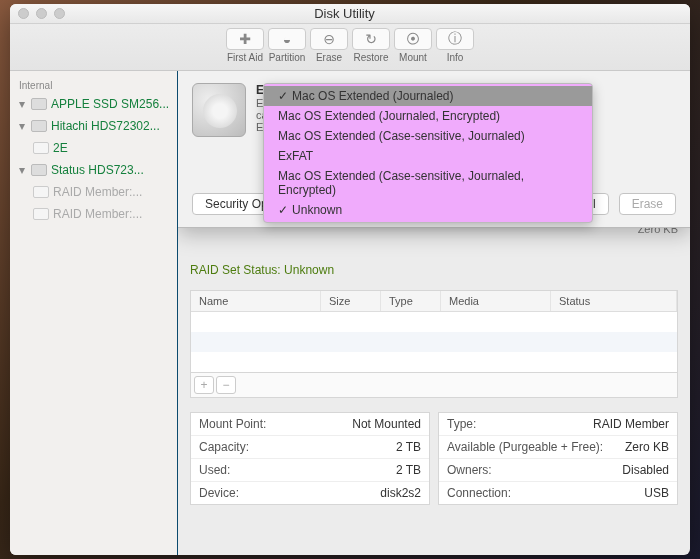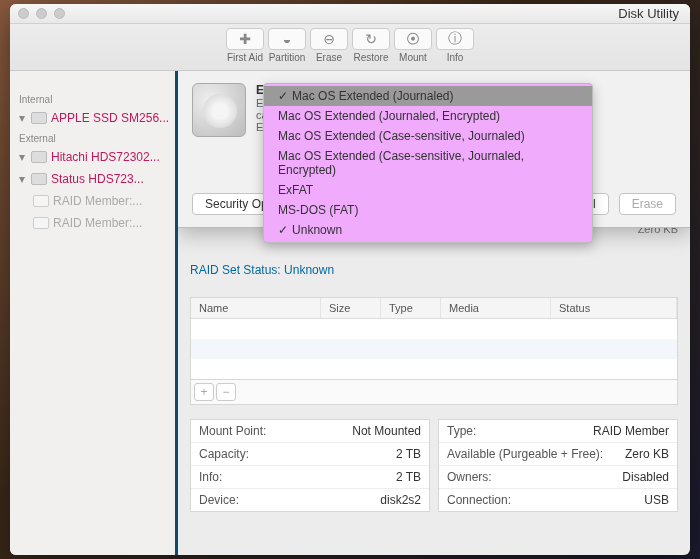--- a/index.html
+++ b/index.html
@@ -1,33 +1,33 @@
 <!DOCTYPE html>
 <html><head>
 <meta charset="utf-8">
 <style>
 *{box-sizing:border-box;margin:0;padding:0;font-family:-apple-system,BlinkMacSystemFont,"Helvetica Neue",sans-serif;font-size:12px;color:#333}
 body{background:linear-gradient(135deg,#8a5a3f 0%,#3a2818 40%,#1a1a2e 100%);width:700px;height:559px;overflow:hidden}
 .window{position:absolute;left:10px;top:4px;width:680px;height:551px;background:#ececec;border-radius:6px;box-shadow:0 8px 30px rgba(0,0,0,.4);overflow:hidden}
 .titlebar{height:20px;display:flex;align-items:center;padding:0 8px;position:relative;background:linear-gradient(#f6f6f6,#e8e8e8);border-bottom:1px solid #d0d0d0}
 .traffic{display:flex;gap:7px}
 .tl{width:11px;height:11px;border-radius:50%;background:#ccc;border:.5px solid #bbb}
-.title{position:absolute;left:0;right:11px;text-align:right;font-size:13px;pointer-events:none}
+.title{position:absolute;left:0;right:11px;text-align:center;font-size:13px;pointer-events:none}
 .toolbar{height:47px;display:flex;justify-content:center;gap:2px;padding-top:4px;background:linear-gradient(#ececec,#e4e4e4);border-bottom:1px solid #c9c9c9}
 .tb{width:40px;display:flex;flex-direction:column;align-items:center;gap:2px}
 .tb-icon{width:38px;height:22px;background:#fafafa;border:1px solid #ccc;border-radius:4px;display:flex;align-items:center;justify-content:center;color:#888;font-size:14px}
 .tb-lbl{font-size:10px;color:#666}
 .body{display:flex;height:484px}
-.sidebar{width:168px;background:#f2f0ee;border-right:3px solid #0c4a6e;padding-top:19px}
+.sidebar{width:168px;background:#f2f0ee;border-right:1px solid #0c4a6e;padding-top:5px}
 .sb-head{font-size:10px;color:#888;padding:4px 9px 2px}
 .sb-row{display:flex;align-items:center;height:22px;padding-left:9px;gap:4px}
 .disc{width:8px;color:#888}
 .disk-icon{width:16px;height:12px;background:#ddd;border:1px solid #bbb;border-radius:2px}
 .vol-icon{width:16px;height:12px;background:#f5f5f5;border:1px solid #ccc;border-radius:2px;margin-left:14px}
-.sb-txt{font-size:12px;color:#be185d;white-space:nowrap;overflow:hidden;text-overflow:ellipsis}
+.sb-txt{font-size:12px;color:#15803d;white-space:nowrap;overflow:hidden;text-overflow:ellipsis}
 .dim .sb-txt{color:#aaa}
 .main{flex:1;padding:12px;position:relative;overflow:hidden}
 .sheet{position:absolute;left:0;top:0;right:0;background:#f1f1f1;border-bottom:1px solid #bbb;box-shadow:0 6px 20px rgba(0,0,0,.25);padding:12px 14px 12px 14px;z-index:5}
 .sheet-top{display:flex;gap:10px}
 .hdd{width:54px;height:54px;border-radius:6px;background:radial-gradient(circle at 30% 30%,#eee,#bbb);border:1px solid #aaa;flex-shrink:0;position:relative}
 .hdd::after{content:"";position:absolute;left:10px;top:10px;width:34px;height:34px;border-radius:50%;background:radial-gradient(circle,#f5f5f5 30%,#ccc)}
 .form{flex:1}
 .frow{display:flex;align-items:center;margin-top:6px}
 .flab{width:60px;text-align:right;margin-right:8px;color:#444}
 .dropdown{position:absolute;left:85px;top:12px;width:330px;background:#f0abfc;border:1px solid #bbb;border-radius:4px;box-shadow:0 4px 12px rgba(0,0,0,.25);z-index:6;padding:2px 0}
@@ -37,21 +37,21 @@
 .check{margin-right:4px}
 .sheet-btns{display:flex;gap:10px;margin-top:20px;align-items:center}
 .btn{background:#fff;border:1px solid #c4c4c4;border-radius:4px;padding:3px 12px;font-size:12px}
 .btn.dis{color:#aaa}
 .spacer{flex:1}
 .free-block{position:absolute;right:12px;top:140px;z-index:4}
 .free-lbl{font-size:11px;color:#555;font-weight:600}
 .free-val{font-size:11px;color:#777}
 .bluebar{position:absolute;left:400px;top:117px;width:240px;height:18px;background:#2aa3f4;border-radius:3px;z-index:3}
 .raid-sec{margin-top:180px}
-.raid-title{font-size:12px;margin-bottom:20px;color:#0369a1}
+.raid-title{font-size:12px;margin-bottom:13px;color:#4d7c0f}
 .raid-table{border:1px solid #d6d6d6;background:#fff}
 .rt-head{display:flex;background:#f5f5f5;border-bottom:1px solid #ddd}
 .rt-head div{padding:4px 8px;font-size:11px;color:#555;border-right:1px solid #e4e4e4}
 .rt-body{height:60px}
 .rt-row{display:flex}
 .rt-row.alt{background:#f3f6fa;height:20px}
 .rt-foot{display:flex;border:1px solid #d6d6d6;border-top:0;background:#fafafa;padding:3px}
 .sq{width:20px;height:18px;border:1px solid #ccc;background:#fff;border-radius:3px;display:flex;align-items:center;justify-content:center;color:#aaa;margin-right:2px}
 .del-raid{margin-left:auto}
 .info{margin-top:14px;display:flex;gap:8px}
@@ -103,25 +103,28 @@
 
   <div class="body">
     <div class="sidebar">
       <div class="sb-head">Internal</div>
       <div class="sb-row">
           <span class="disc">▾</span>
           <span class="disk-icon"></span>
           <span class="sb-txt">APPLE SSD SM256...</span>
         </div>
 
-      <div class="sb-head">External</div>
       <div class="sb-row">
           <span class="disc">▾</span>
           <span class="disk-icon"></span>
           <span class="sb-txt">Hitachi HDS72302...</span>
+        </div>
+      <div class="sb-row">
+          <span class="vol-icon"></span>
+          <span class="sb-txt">2E</span>
         </div>
       <div class="sb-row">
           <span class="disc">▾</span>
           <span class="disk-icon"></span>
           <span class="sb-txt">Status HDS723...</span>
         </div>
       <div class="sb-row dim">
           <span class="vol-icon"></span>
           <span class="sb-txt">RAID Member:...</span>
         </div>
@@ -153,23 +156,22 @@
             <div class="frow">
                 <span class="flab">Format</span>
               </div>
           </div>
         </div>
 
         <div class="dropdown">
           <div class="opt sel"><span class="check">✓</span><span>Mac OS Extended (Journaled)</span></div>
           <div class="opt">Mac OS Extended (Journaled, Encrypted)</div>
           <div class="opt">Mac OS Extended (Case-sensitive, Journaled)</div>
+          <div class="opt">ExFAT</div>
           <div class="opt">Mac OS Extended (Case-sensitive, Journaled, Encrypted)</div>
-          <div class="opt">ExFAT</div>
-          <div class="opt">MS-DOS (FAT)</div>
           <div class="opt dis"><span class="check">✓</span><span>Unknown</span></div>
         </div>
 
         <div class="sheet-btns">
           <button class="btn">Security Options...</button>
           <span class="spacer"></span>
           <button class="btn">Cancel</button>
           <button class="btn dis">Erase</button>
         </div>
       </div>
@@ -200,21 +202,21 @@
         <div class="info-col">
           <div class="irow">
               <span class="ik">Mount Point:</span>
               <span class="iv">Not Mounted</span>
             </div>
           <div class="irow">
               <span class="ik">Capacity:</span>
               <span class="iv">2 TB</span>
             </div>
           <div class="irow">
-              <span class="ik">Info:</span>
+              <span class="ik">Used:</span>
               <span class="iv">2 TB</span>
             </div>
           <div class="irow">
               <span class="ik">Device:</span>
               <span class="iv">disk2s2</span>
             </div>
         </div>
         <div class="info-col">
           <div class="irow">
               <span class="ik">Type:</span>

